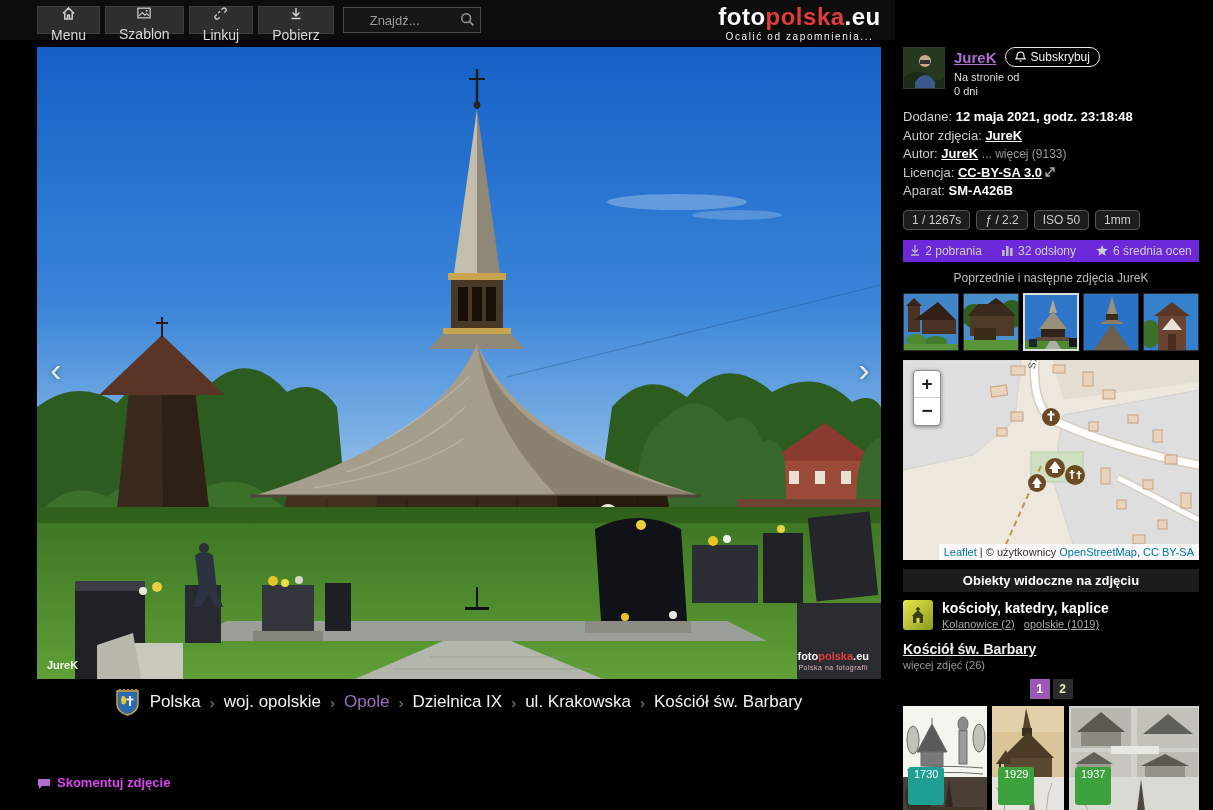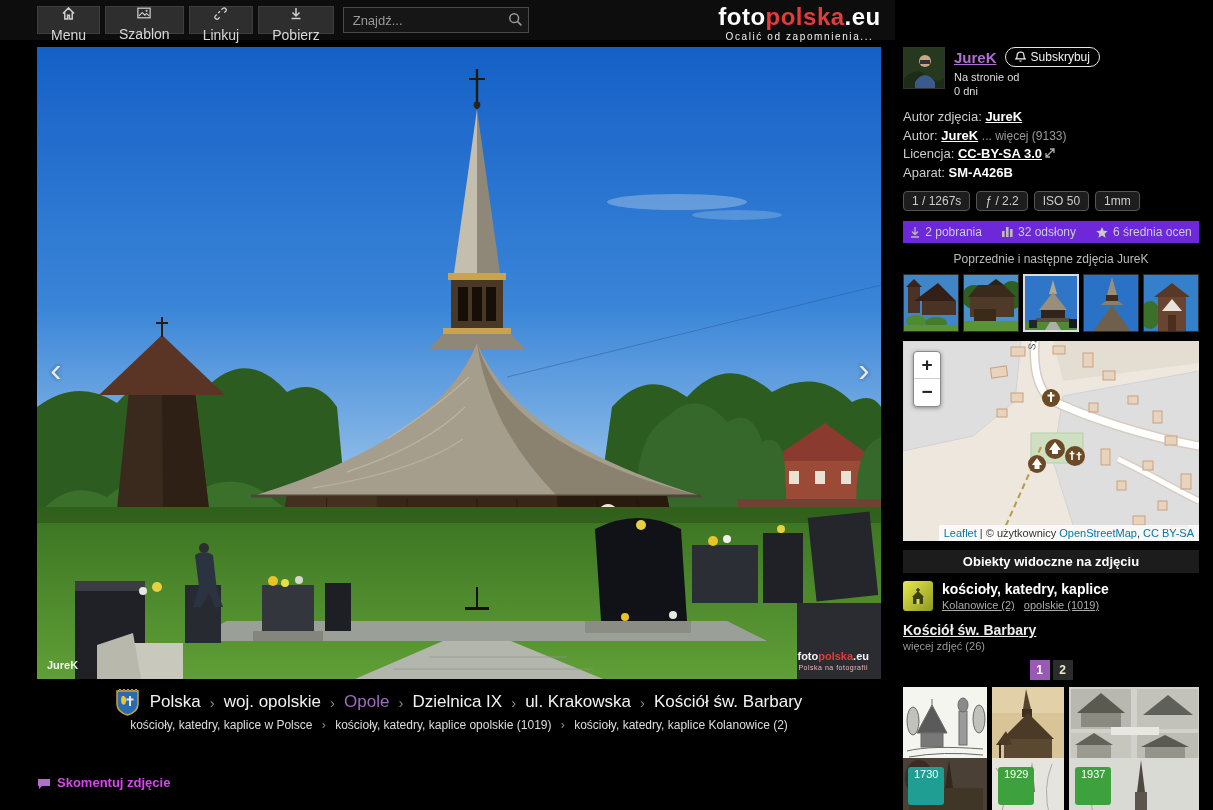--- a/index.html
+++ b/index.html
@@ -7,22 +7,22 @@
   body { font-family:"Liberation Sans", sans-serif; }
   #stage { position:relative; width:1213px; height:810px; background:#000; overflow:hidden; }
 
   
   .topbar { position:absolute; left:0; top:0; width:895px; height:40px; background:#0d0d0d; display:flex; align-items:center; }
   .tb-btn { display:inline-flex; align-items:center; gap:7px; height:28px; padding:0 13px; margin-right:5px;
             background:#2e2e2e; border:1px solid #3e3e3e; color:#d8d8d8; font-size:14px; cursor:pointer;flex-direction:column; }
   .tb-btn svg { flex:0 0 auto; }
   .tb-btn:first-child { margin-left:37px; }
   .searchbox { position:relative; margin-left:4px; }
-  .searchbox input { width:186px; height:26px; background:#161616; border:1px solid #4a4a4a; color:#aaa;
-                     font-size:13px; padding:0 26px 0 9px; font-family:"Liberation Sans",sans-serif; }
+  .searchbox input { width:138px; height:26px; background:#161616; border:1px solid #4a4a4a; color:#aaa;
+                     font-size:13px; padding:0 26px 0 26px; font-family:"Liberation Sans",sans-serif; }
   .searchbox input::placeholder { color:#999; }
   .searchbox .mag { position:absolute; right:6px; top:5px; }
 
   .logo { position:absolute; left:718px; top:3px; width:163px; text-align:center; cursor:pointer; }
   .logo .l1 { font-size:24px; font-weight:bold; color:#fff; letter-spacing:.5px; }
   .logo .l1 .red { color:#e23c3c; }
   .logo .tagline { font-size:10px; color:#eee; letter-spacing:1.6px; margin-top:0px; }
 
   
   .photo-frame { position:absolute; left:37px; top:47px; width:844px; height:632px; background:#123; cursor:pointer; }
@@ -334,20 +334,23 @@
           </span>
         </div>
         <div class="since">
           <div>Na stronie od</div>
           <div>0 dni</div>
         </div>
       </div>
     </div>
 
     <div class="meta-line">
+      <span>Dodane:</span> <b>12 maja 2021, godz. 23:18:48</b>
+    </div>
+    <div class="meta-line">
       <span>Autor zdjęcia:</span> <span class="meta-link">JureK</span>
     </div>
     <div class="meta-line">
       <span>Autor:</span> <span class="meta-link">JureK</span>
       <span class="meta-suffix">... więcej (9133)</span>
     </div>
     <div class="meta-line">
       <span>Licencja:</span> <span class="meta-link">CC-BY-SA 3.0</span><span class="ext-ic"><svg width="10" height="10" viewBox="0 0 10 10">
             <path d="M1 9 L9 1 M5 1 H9 V5 M5 9 H1 V5" fill="none" stroke="#aaa" stroke-width="1.3"></path>
           </svg></span>
@@ -635,27 +638,20 @@
       <span class="it">woj. opolskie</span>
       <span class="sep">›</span>
       <span class="it visited">Opole</span>
       <span class="sep">›</span>
       <span class="it">Dzielnica IX</span>
       <span class="sep">›</span>
       <span class="it">ul. Krakowska</span>
       <span class="sep">›</span>
       <span class="it">Kościół św. Barbary</span>
     </div>
-    <div class="crumb-sub">
-      <span class="it">kościoły, katedry, kaplice w Polsce</span>
-      <span class="sep">›</span>
-      <span class="it">kościoły, katedry, kaplice opolskie (1019)</span>
-      <span class="sep">›</span>
-      <span class="it">kościoły, katedry, kaplice Kolanowice (2)</span>
-    </div>
   </div>
 
 
   <div class="comment-link">
     <svg width="14" height="12" viewBox="0 0 14 12">
         <path d="M1 1 H13 V8 H5 L2 11 V8 H1 Z" fill="#b06fd0"></path>
       </svg>
     <span>Skomentuj zdjęcie</span>
   </div>
 

